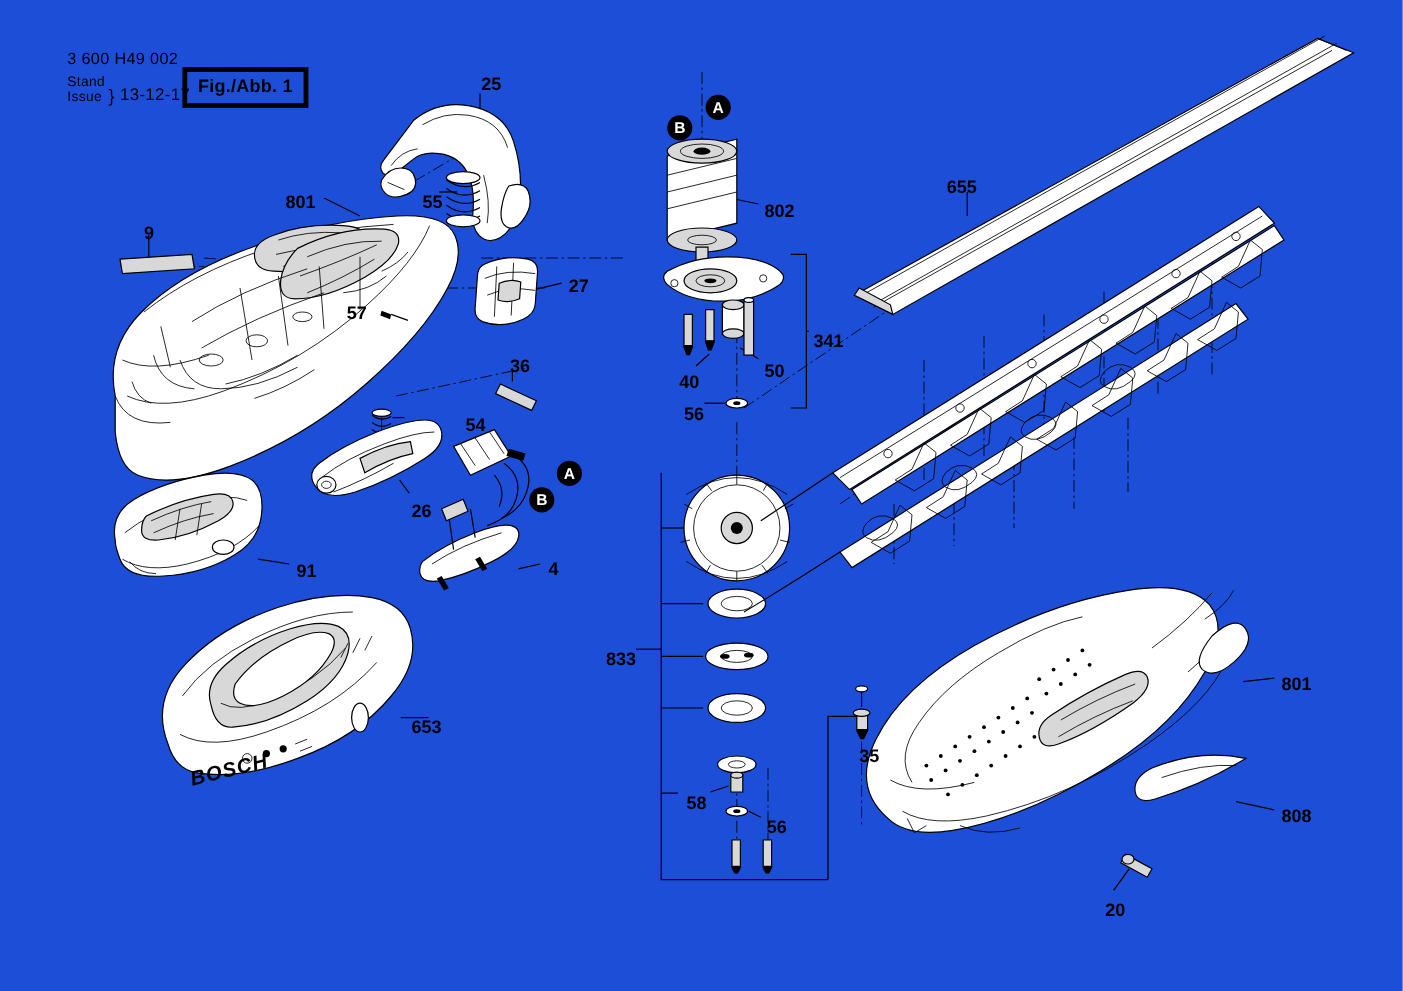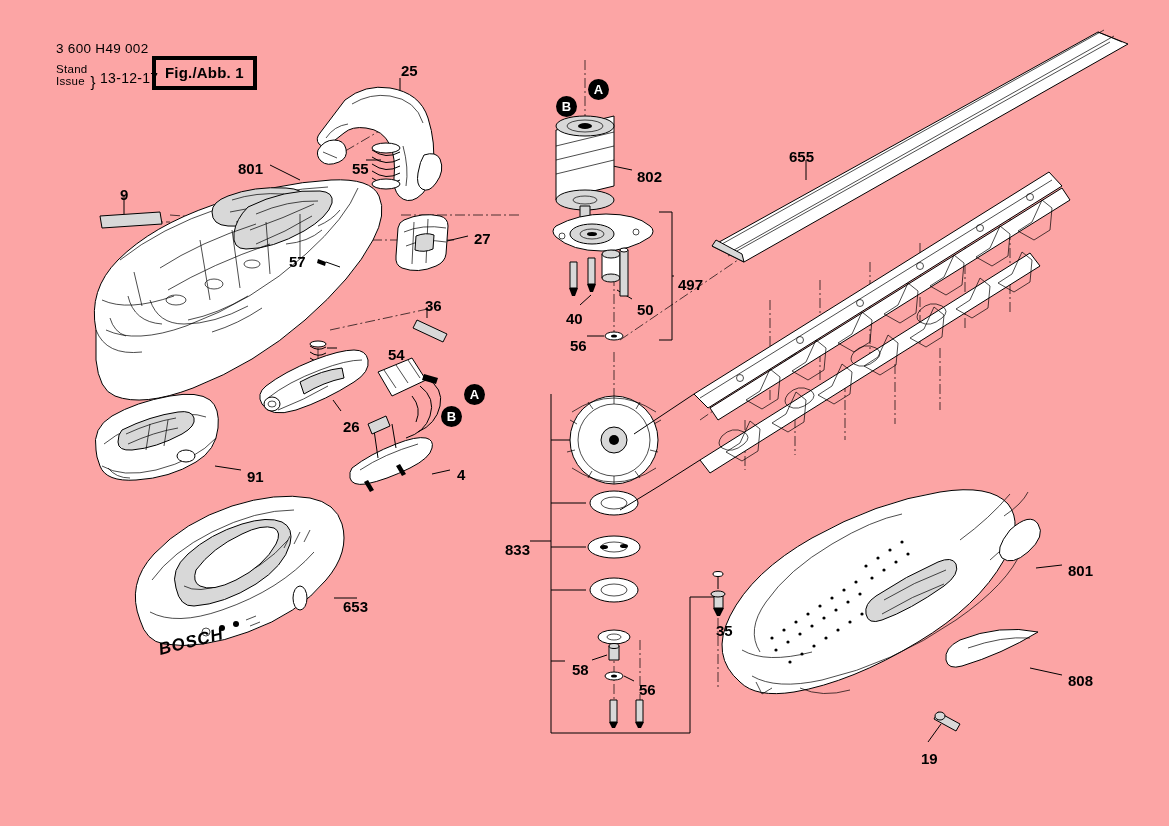--- a/index.html
+++ b/index.html
@@ -8,21 +8,21 @@
     background: #ffffff;
   }
   body {
     font-family: "Liberation Sans", sans-serif;
     color: #000000;
   }
   #sheet {
     position: relative;
     width: 1169px;
     height: 826px;
-    background: #fca5a5;
+    background: #1d4ed8;
     overflow: hidden;
   }
   .hdr {
     position: absolute;
     font-size: 13px;
     letter-spacing: 0.3px;
     white-space: nowrap;
   }
   #partnumber {
     left: 56px;
@@ -551,32 +551,32 @@
       <div class="lbl" style="left: 120px; top: 186px;">9</div>
       <div class="lbl" style="left: 474px; top: 230px;">27</div>
       <div class="lbl" style="left: 289px; top: 253px;">57</div>
       <div class="lbl" style="left: 425px; top: 297px;">36</div>
       <div class="lbl" style="left: 344px; top: 346px; margin-left: 44px;">54</div>
       <div class="lbl" style="left: 343px; top: 418px;">26</div>
       <div class="lbl" style="left: 457px; top: 466px;">4</div>
       <div class="lbl" style="left: 247px; top: 468px;">91</div>
       <div class="lbl" style="left: 343px; top: 598px; text-align: center;">653</div>
       <div class="lbl" style="left: 637px; top: 168px;">802</div>
-      <div class="lbl" style="left: 678px; top: 276px;">497</div>
+      <div class="lbl" style="left: 678px; top: 276px;">341</div>
       <div class="lbl" style="left: 637px; top: 301px;">50</div>
       <div class="lbl" style="left: 566px; top: 310px;">40</div>
       <div class="lbl" style="left: 570px; top: 337px;">56</div>
       <div class="lbl" style="left: 505px; top: 541px;">833</div>
       <div class="lbl" style="left: 716px; top: 622px;">35</div>
       <div class="lbl" style="left: 572px; top: 661px;">58</div>
       <div class="lbl" style="left: 639px; top: 681px;">56</div>
       <div class="lbl" style="left: 789px; top: 148px;">655</div>
       <div class="lbl" style="left: 1068px; top: 562px;">801</div>
       <div class="lbl" style="left: 1068px; top: 672px;">808</div>
-      <div class="lbl" style="left: 921px; top: 750px;">19</div>
+      <div class="lbl" style="left: 921px; top: 750px;">20</div>
     </div>
   <div id="badge-layer">
       <div class="circlbl" style="left: 588px; top: 79px;">A</div>
       <div class="circlbl" style="left: 556px; top: 96px;">B</div>
       <div class="circlbl" style="left: 464px; top: 384px;">A</div>
       <div class="circlbl" style="left: 441px; top: 406px;">B</div>
     </div>
 
   <div class="lbl" style="left:158px; top:632px; font-size:17px; font-style:italic; font-weight:bold; transform:rotate(-14deg); letter-spacing:1px;">BOSCH</div>
 

